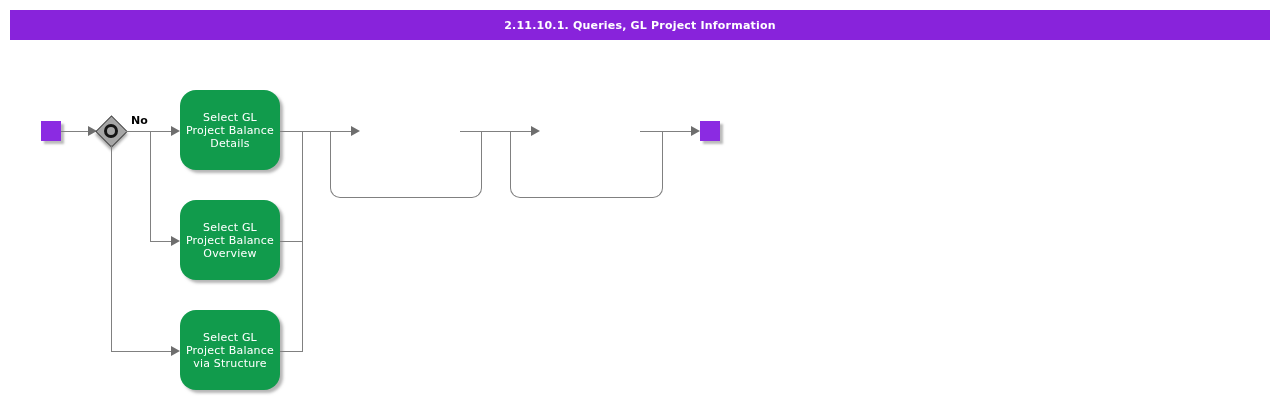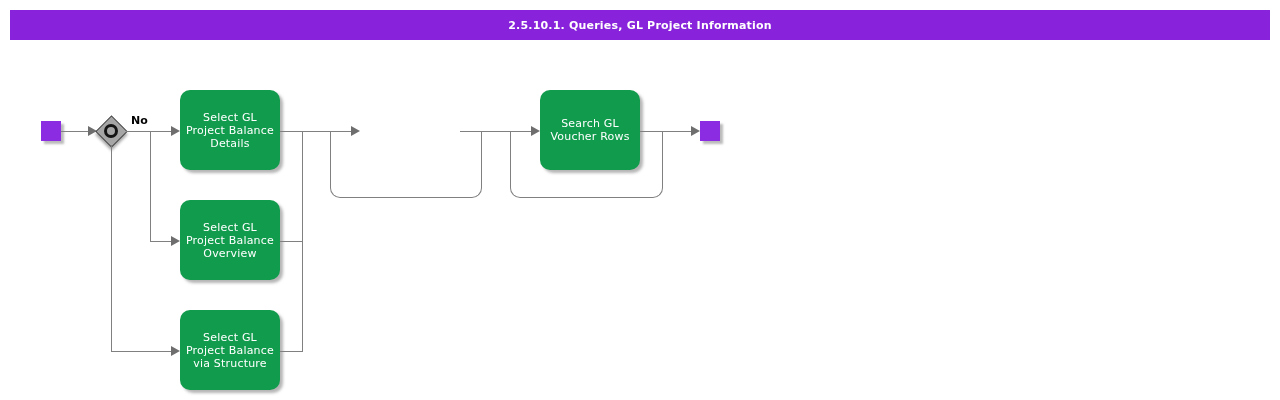--- a/index.html
+++ b/index.html
@@ -53,21 +53,21 @@
     left: 104px; top: 124px;
     width: 8px; height: 8px;
     border: 3px solid #141414;
     border-radius: 50%;
   }
   
   .activity {
     position: absolute;
     width: 100px; height: 80px;
     background: var(--activity-green, #119B4C);
-    border-radius: 10px;
+    border-radius: 16px;
     box-shadow: 3px 3px 3px rgba(150,150,150,0.7);
     color: #ffffff;
     font-size: 11px;
     line-height: 13px;
     letter-spacing: 0.2px;
     display: flex;
     align-items: center;
     justify-content: center;
     text-align: center;
     white-space: pre-line;
@@ -123,21 +123,21 @@
     font-weight: bold;
     color: #000000;
   }
 </style>
 </head>
 <body>
 
 <div class="canvas">
 
   <div class="title-bar">
-    <span>2.5.10.1. Queries, GL Project Information</span>
+    <span>2.11.10.1. Queries, GL Project Information</span>
   </div>
 
   <div class="term-node start-node"></div>
 
   <div class="hline" style="left:61px; top:130.5px; width:29px;"></div>
   <div class="arrow-right" style="left:88px; top:126px;"></div>
 
   <div class="decision"></div>
   <div class="decision-circle"></div>
   <div class="no-label">No</div>
@@ -155,22 +155,20 @@
 
   <div class="activity act-1">Select GL
 Project Balance
 Details</div>
   <div class="activity act-2">Select GL
 Project Balance
 Overview</div>
   <div class="activity act-3">Select GL
 Project Balance
 via Structure</div>
-  <div class="activity act-5">Search GL
-Voucher Rows</div>
 
   <div class="hline" style="left:280px; top:130.5px; width:23px;"></div>
   <div class="hline" style="left:280px; top:240.5px; width:23px;"></div>
   <div class="hline" style="left:280px; top:350.5px; width:23px;"></div>
   <div class="vline" style="left:301.5px; top:131px; height:220px;"></div>
 
   <div class="hline" style="left:303px; top:130.5px; width:49px;"></div>
   <div class="arrow-right" style="left:351px; top:126px;"></div>
 
   <div class="loop loop-1"></div>

